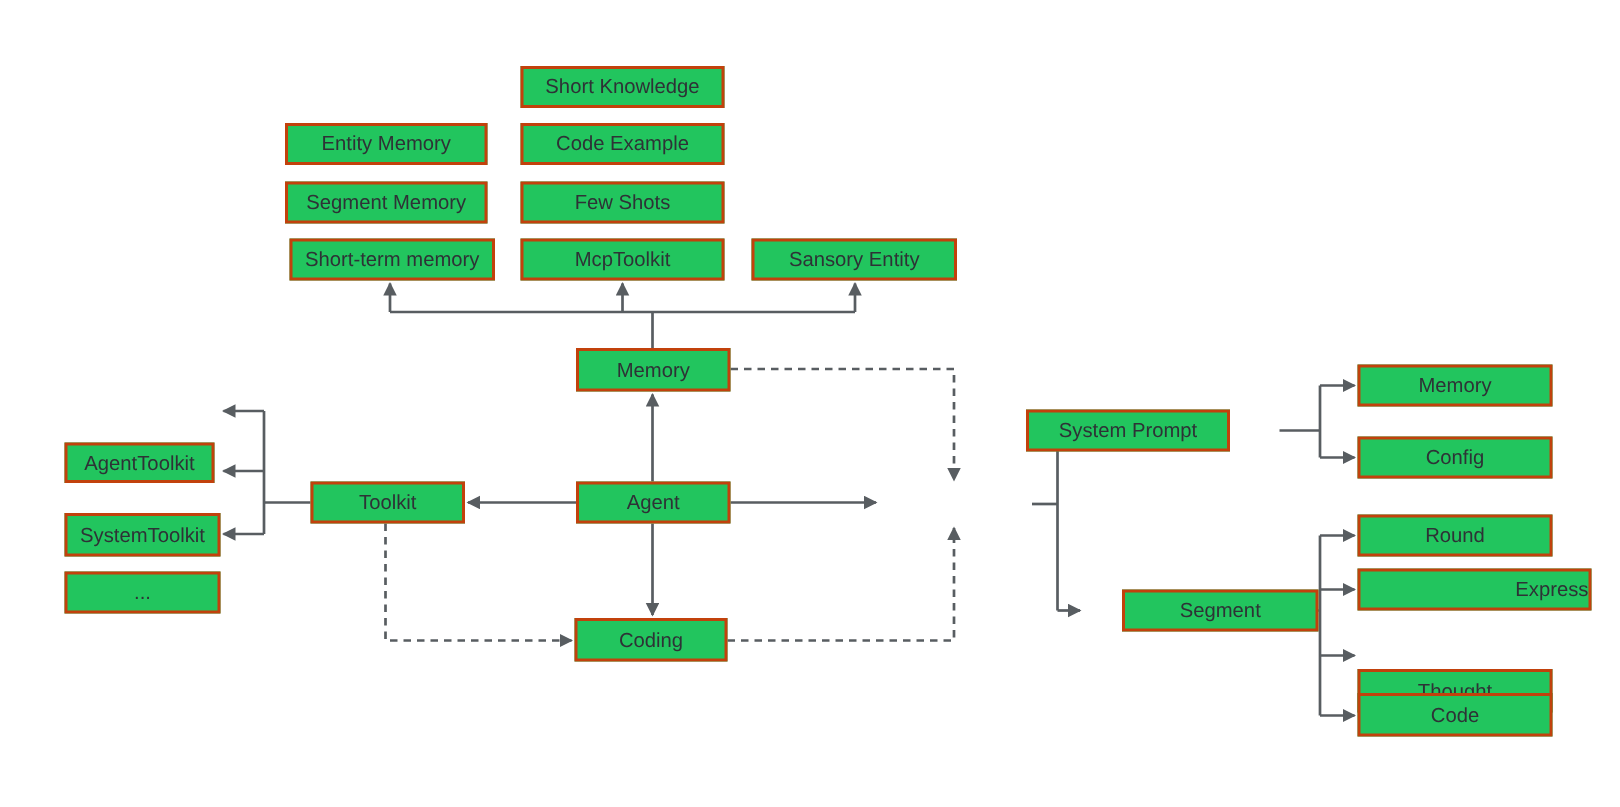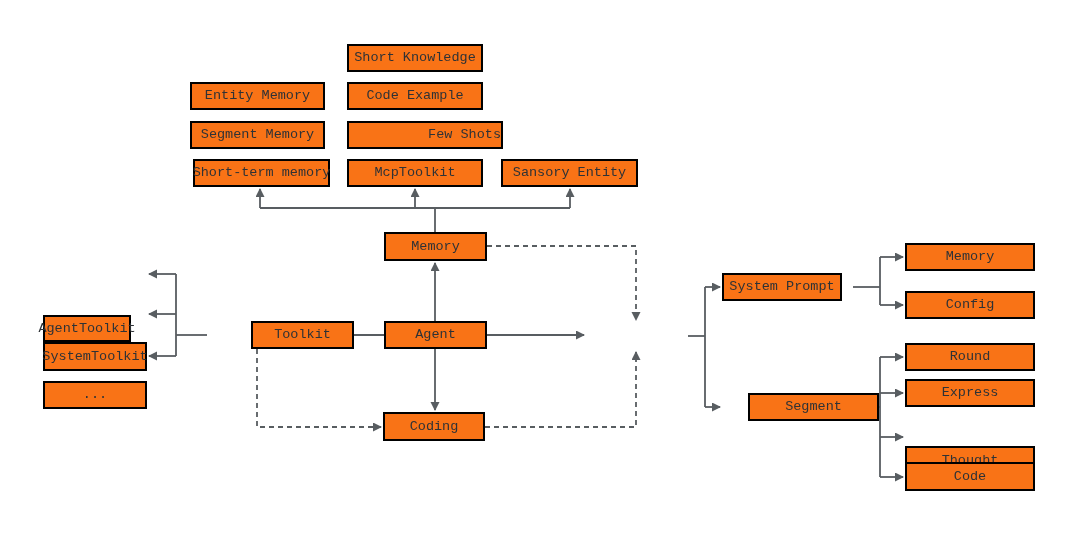--- a/index.html
+++ b/index.html
@@ -1,23 +1,23 @@
 <!DOCTYPE html>
 <html><head>
 <meta charset="utf-8">
 <style>
   html,body{margin:0;padding:0;background:#ffffff;}
   body{font-family:"Liberation Sans","DejaVu Sans",sans-serif;}
   .canvas{position:relative;width:1080px;height:538px;background:#ffffff;overflow:hidden;}
   svg.edges{position:absolute;left:0;top:0;width:1080px;height:538px;}
   svg.edges polyline{fill:none;stroke:#585d61;stroke-width:1.8;stroke-linejoin:round;}
   svg.edges polyline.dashed{stroke-dasharray:5 4;}
-  .node{position:absolute;box-sizing:border-box;border:2px solid #000000;background:#f97316;
+  .node{position:absolute;box-sizing:border-box;border:2px solid #c2410c;background:#22c55e;
         display:flex;align-items:center;justify-content:center;
-        font-size:13.5px;color:#2e3236;white-space:nowrap;line-height:1;font-family:Liberation Mono, monospace;}
+        font-size:13.5px;color:#2e3236;white-space:nowrap;line-height:1;}
 </style>
 </head>
 <body>
 
 <div class="canvas">
 
   <svg class="edges" viewBox="0 0 1080 538">
     <defs>
       <marker id="arr" markerUnits="userSpaceOnUse" markerWidth="10" markerHeight="10" refX="8" refY="4.5" orient="auto">
         <path d="M0,0 L9,4.5 L0,9 Z" fill="#585d61"></path>
@@ -68,74 +68,74 @@
     </div>
   <div class="node" style="left:190px;top:82px;width:135px;height:28px;">
       <span>Entity Memory</span>
     </div>
   <div class="node" style="left:347px;top:82px;width:136px;height:28px;">
       <span>Code Example</span>
     </div>
   <div class="node" style="left:190px;top:121px;width:135px;height:28px;">
       <span>Segment Memory</span>
     </div>
-  <div class="node" style="left:347px;top:121px;width:156px;height:28px;justify-content:flex-end;">
+  <div class="node" style="left:347px;top:121px;width:136px;height:28px;">
       <span>Few Shots</span>
     </div>
   <div class="node" style="left:193px;top:159px;width:137px;height:28px;">
       <span>Short-term memory</span>
     </div>
   <div class="node" style="left:347px;top:159px;width:136px;height:28px;">
       <span>McpToolkit</span>
     </div>
   <div class="node" style="left:501px;top:159px;width:137px;height:28px;">
       <span>Sansory Entity</span>
     </div>
 
   <div class="node" style="left:384px;top:232px;width:103px;height:29px;">
       <span>Memory</span>
     </div>
-  <div class="node" style="left:207px;top:321px;width:103px;height:28px;margin-left:44px;">
+  <div class="node" style="left:207px;top:321px;width:103px;height:28px;">
       <span>Toolkit</span>
     </div>
   <div class="node" style="left:384px;top:321px;width:103px;height:28px;">
       <span>Agent</span>
     </div>
   <div class="node" style="left:383px;top:412px;width:102px;height:29px;">
       <span>Coding</span>
     </div>
 
-  <div class="node" style="left:43px;top:315px;width:88px;height:27px;">
+  <div class="node" style="left:43px;top:295px;width:100px;height:27px;">
       <span>AgentToolkit</span>
     </div>
   <div class="node" style="left:43px;top:342px;width:104px;height:29px;">
       <span>SystemToolkit</span>
     </div>
   <div class="node" style="left:43px;top:381px;width:104px;height:28px;">
       <span>...</span>
     </div>
 
-  <div class="node" style="left:722px;top:273px;width:120px;height:28px;">
+  <div class="node" style="left:684px;top:273px;width:136px;height:28px;">
       <span>System Prompt</span>
     </div>
   <div class="node" style="left:722px;top:393px;width:131px;height:28px;margin-left:26px;">
       <span>Segment</span>
     </div>
 
   <div class="node" style="left:905px;top:243px;width:130px;height:28px;">
       <span>Memory</span>
     </div>
   <div class="node" style="left:905px;top:291px;width:130px;height:28px;">
       <span>Config</span>
     </div>
 
   <div class="node" style="left:905px;top:343px;width:130px;height:28px;">
       <span>Round</span>
     </div>
-  <div class="node" style="left:905px;top:379px;width:130px;height:28px;">
+  <div class="node" style="left:905px;top:379px;width:156px;height:28px;justify-content:flex-end;">
       <span>Express</span>
     </div>
   <div class="node" style="left:905px;top:422px;width:130px;height:29px;margin-top:24px;">
       <span>Thought</span>
     </div>
   <div class="node" style="left:905px;top:462px;width:130px;height:29px;">
       <span>Code</span>
     </div>
 
 </div>

